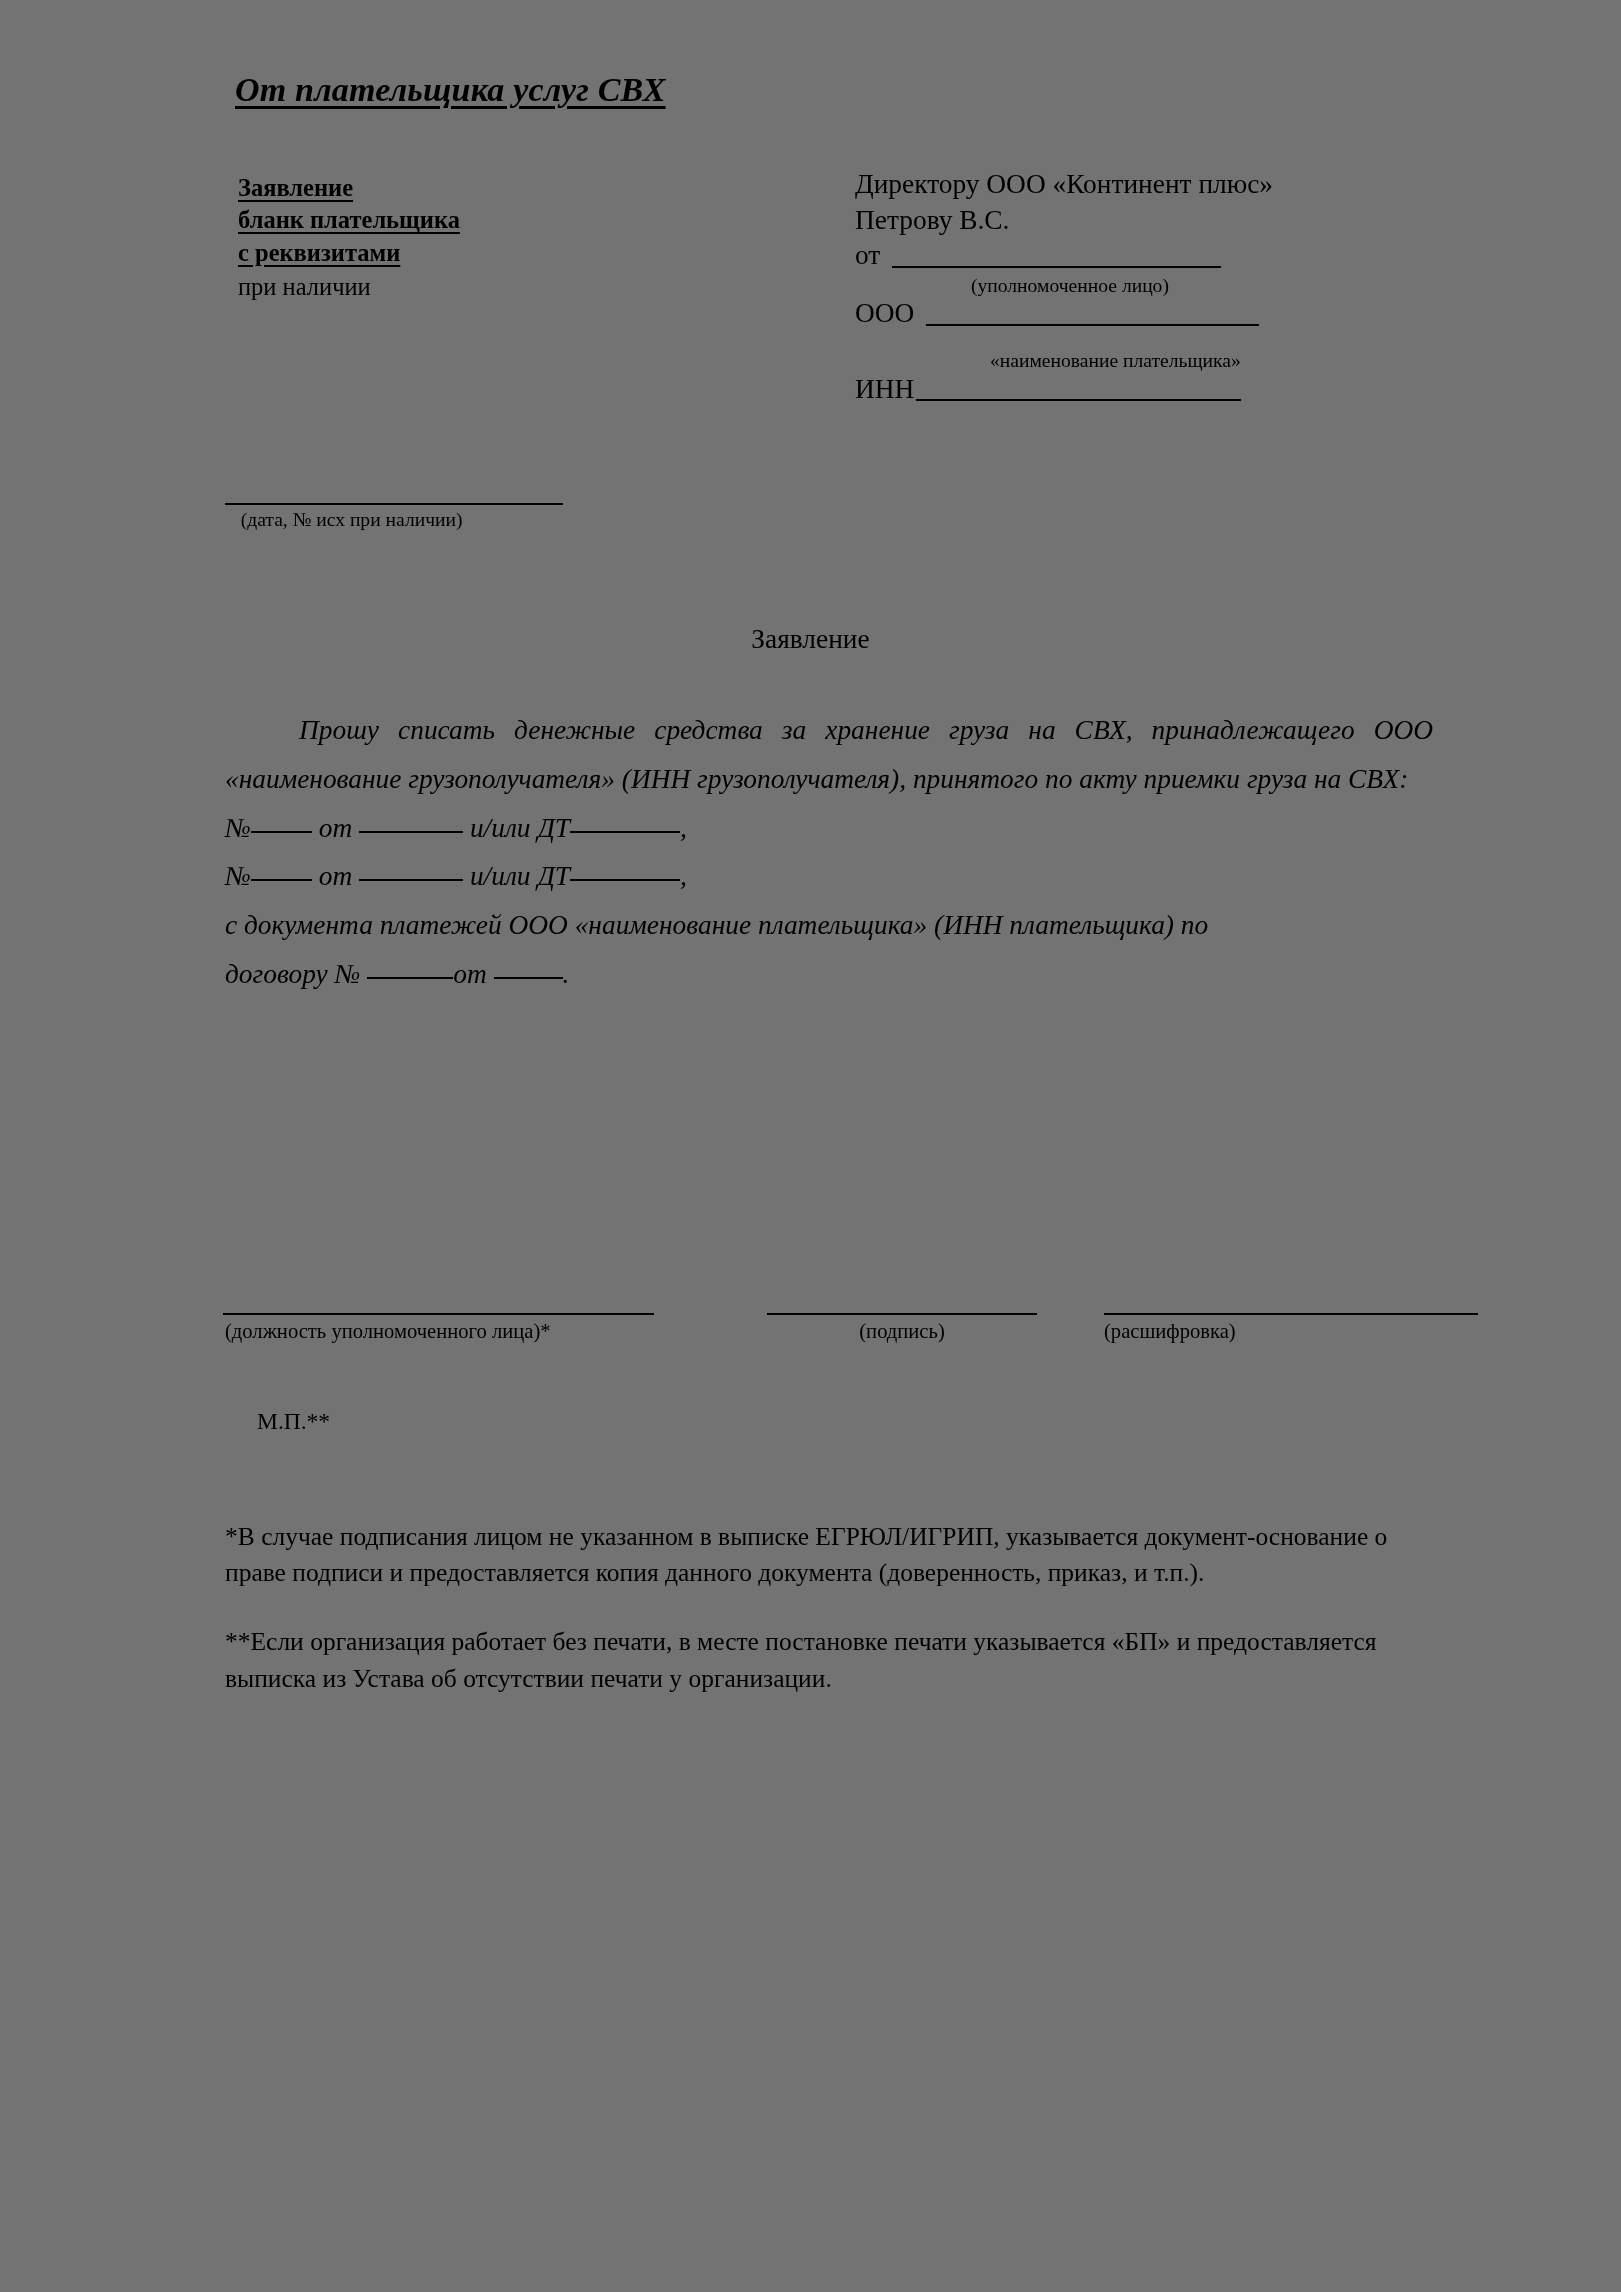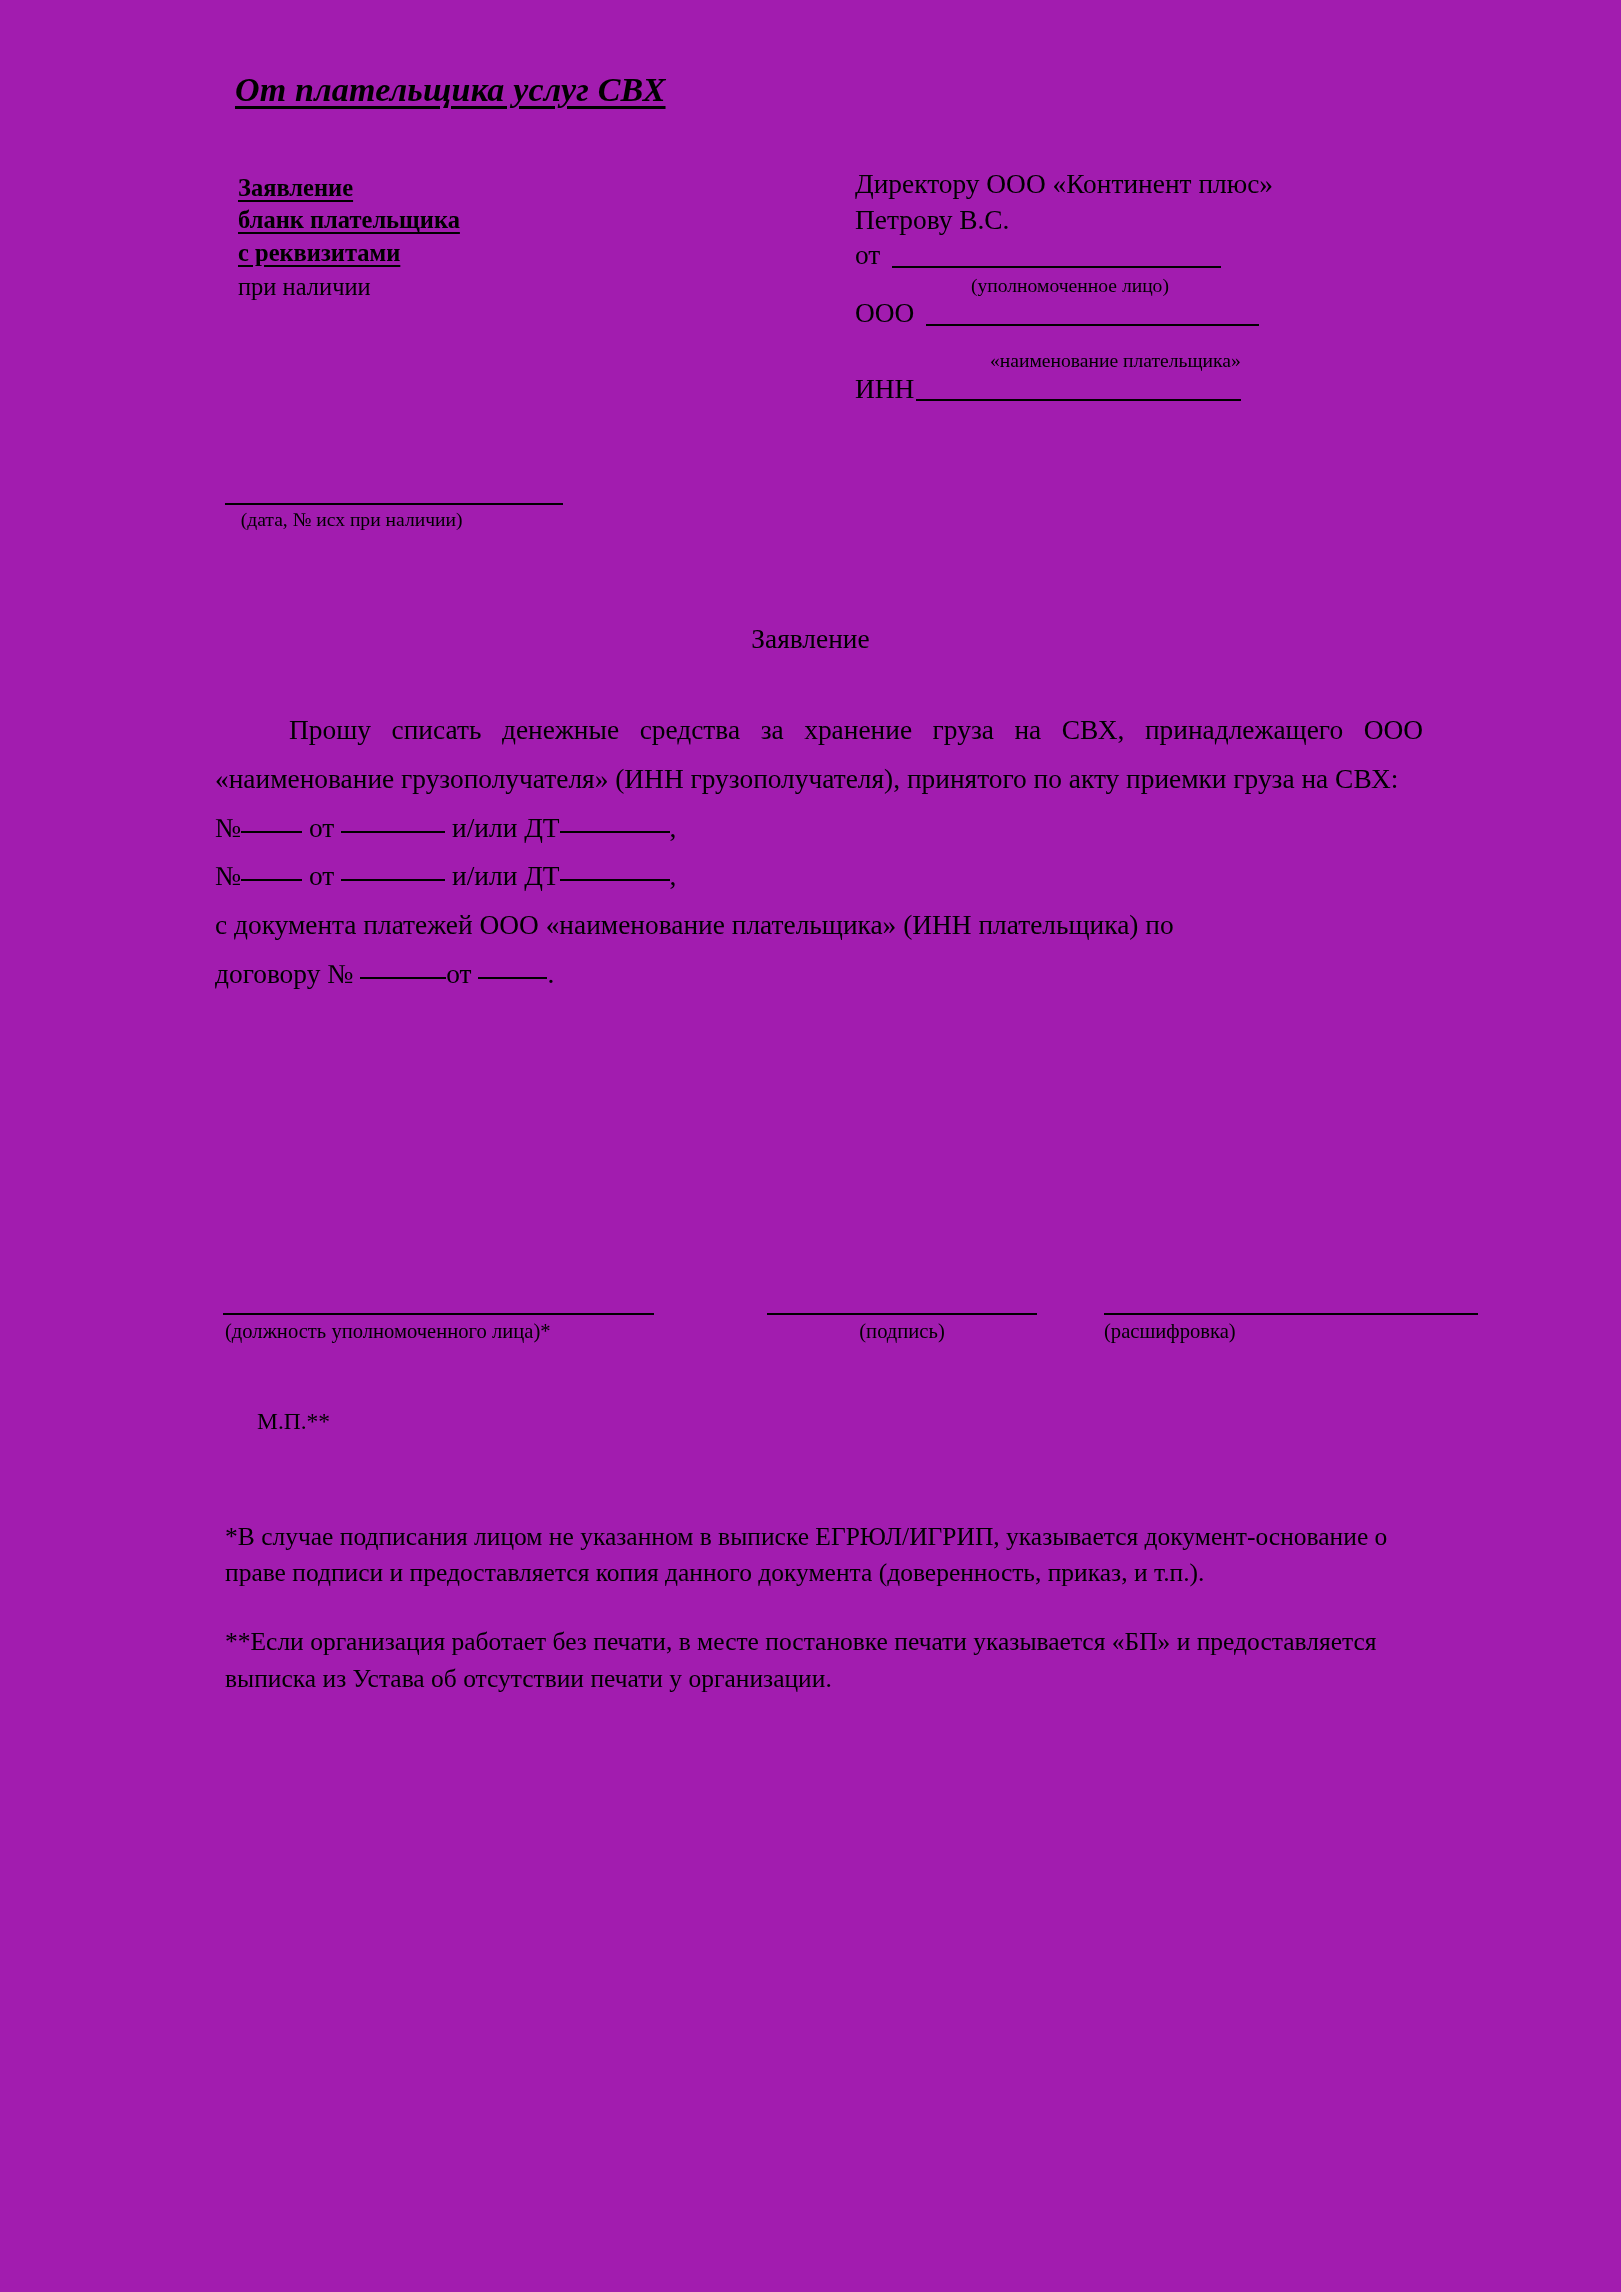--- a/index.html
+++ b/index.html
@@ -5,21 +5,21 @@
 <style>
   html, body {
     margin: 0;
     padding: 0;
     background: #ffffff;
   }
   .page {
     position: relative;
     width: 1621px;
     height: 2293px;
-    background: #a21caf;
+    background: #737373;
     font-family: "Liberation Serif", "DejaVu Serif", serif;
     color: #000000;
     box-sizing: border-box;
     overflow: hidden;
   }
 
   
   .doc-title {
     position: absolute;
     left: 235px;
@@ -114,25 +114,26 @@
     left: 0;
     top: 624px;
     width: 1621px;
     text-align: center;
     font-size: 27.4px;
   }
 
   
   .body-block {
     position: absolute;
-    left: 215px;
+    left: 225px;
     top: 706px;
     width: 1208px;
     font-size: 27.4px;
     line-height: 1.78;
+    font-style: italic;
   }
   .body-para {
     text-align: justify;
     text-justify: inter-word;
     text-indent: 74px;
     margin: 0;
   }
   .body-para.no-indent { text-indent: 0; }
   .body-para:last-child { text-align: left; }
 

